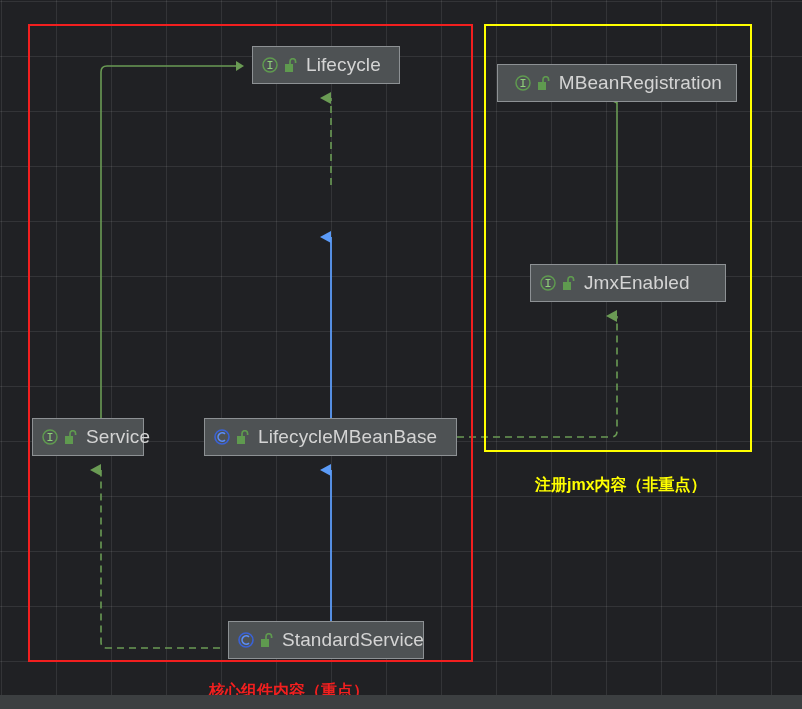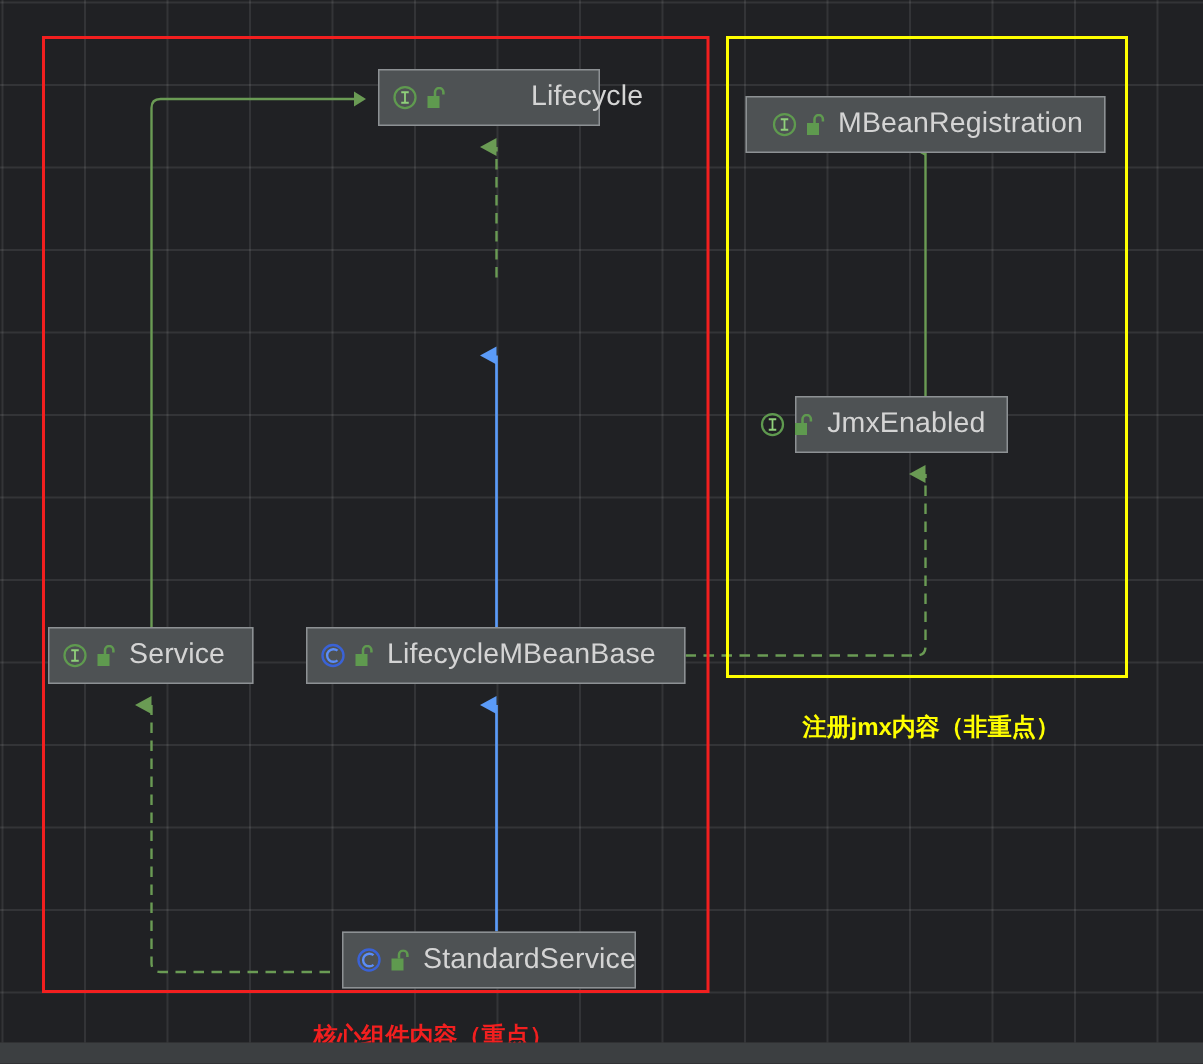--- a/index.html
+++ b/index.html
@@ -113,36 +113,36 @@
 
     <path d="M617,264 L617,98" fill="none" stroke="#6a9b54" stroke-width="1.6" marker-end="url(#arrow-green-up)"></path>
   </svg>
 
   <div class="grp grp-red" style="left: 28px; top: 24px; width: 445px; height: 638px; border-color: rgb(242, 31, 31);"></div>
   <div class="grp grp-yellow" style="left: 484px; top: 24px; width: 268px; height: 428px; border-color: rgb(255, 255, 0);"></div>
 
   <div class="grp-label lbl-red" style="left: 189px; top: 681px; color: rgb(242, 31, 31); margin-left: 20px;">核心组件内容（重点）</div>
   <div class="grp-label lbl-yellow" style="left: 535px; top: 475px; color: rgb(255, 255, 0);">注册jmx内容（非重点）</div>
 
-  <div class="node" style="left: 252px; top: 46px; width: 148px; gap: 48px;">
+  <div class="node" style="left: 252px; top: 46px; width: 148px;">
     <span class="icons">
       <svg width="18" height="18" viewBox="0 0 18 18">
         <circle cx="9" cy="9" r="7" fill="none" stroke="#5f9a4f" stroke-width="1.5"></circle>
         <path d="M6.5,5.5 L11.5,5.5 M9,5.5 L9,12.5 M6.5,12.5 L11.5,12.5" stroke="#8fd07a" stroke-width="1.2" fill="none"></path>
       </svg>
       <svg width="13" height="15" viewBox="0 0 13 15">
         <rect x="1" y="6" width="8" height="8" fill="#5f9a4f"></rect>
         <path d="M6,6 L6,3.5 A2.6,2.6 0 0 1 11.6,3.5 L11.6,5" fill="none" stroke="#5f9a4f" stroke-width="1.7"></path>
       </svg>
     </span>
     <span class="label">Lifecycle</span>
   </div>
 
 
-  <div class="node" style="left: 32px; top: 418px; width: 137px;">
+  <div class="node" style="left: 32px; top: 418px; width: 112px;">
     <span class="icons">
       <svg width="18" height="18" viewBox="0 0 18 18">
         <circle cx="9" cy="9" r="7" fill="none" stroke="#5f9a4f" stroke-width="1.5"></circle>
         <path d="M6.5,5.5 L11.5,5.5 M9,5.5 L9,12.5 M6.5,12.5 L11.5,12.5" stroke="#8fd07a" stroke-width="1.2" fill="none"></path>
       </svg>
       <svg width="13" height="15" viewBox="0 0 13 15">
         <rect x="1" y="6" width="8" height="8" fill="#5f9a4f"></rect>
         <path d="M6,6 L6,3.5 A2.6,2.6 0 0 1 11.6,3.5 L11.6,5" fill="none" stroke="#5f9a4f" stroke-width="1.7"></path>
       </svg>
     </span>
@@ -184,21 +184,21 @@
         <path d="M6.5,5.5 L11.5,5.5 M9,5.5 L9,12.5 M6.5,12.5 L11.5,12.5" stroke="#8fd07a" stroke-width="1.2" fill="none"></path>
       </svg>
       <svg width="13" height="15" viewBox="0 0 13 15">
         <rect x="1" y="6" width="8" height="8" fill="#5f9a4f"></rect>
         <path d="M6,6 L6,3.5 A2.6,2.6 0 0 1 11.6,3.5 L11.6,5" fill="none" stroke="#5f9a4f" stroke-width="1.7"></path>
       </svg>
     </span>
     <span class="label">MBeanRegistration</span>
   </div>
 
-  <div class="node" style="left: 530px; top: 264px; width: 142px; justify-content: flex-end;">
+  <div class="node" style="left: 530px; top: 264px; width: 196px;">
     <span class="icons">
       <svg width="18" height="18" viewBox="0 0 18 18">
         <circle cx="9" cy="9" r="7" fill="none" stroke="#5f9a4f" stroke-width="1.5"></circle>
         <path d="M6.5,5.5 L11.5,5.5 M9,5.5 L9,12.5 M6.5,12.5 L11.5,12.5" stroke="#8fd07a" stroke-width="1.2" fill="none"></path>
       </svg>
       <svg width="13" height="15" viewBox="0 0 13 15">
         <rect x="1" y="6" width="8" height="8" fill="#5f9a4f"></rect>
         <path d="M6,6 L6,3.5 A2.6,2.6 0 0 1 11.6,3.5 L11.6,5" fill="none" stroke="#5f9a4f" stroke-width="1.7"></path>
       </svg>
     </span>

